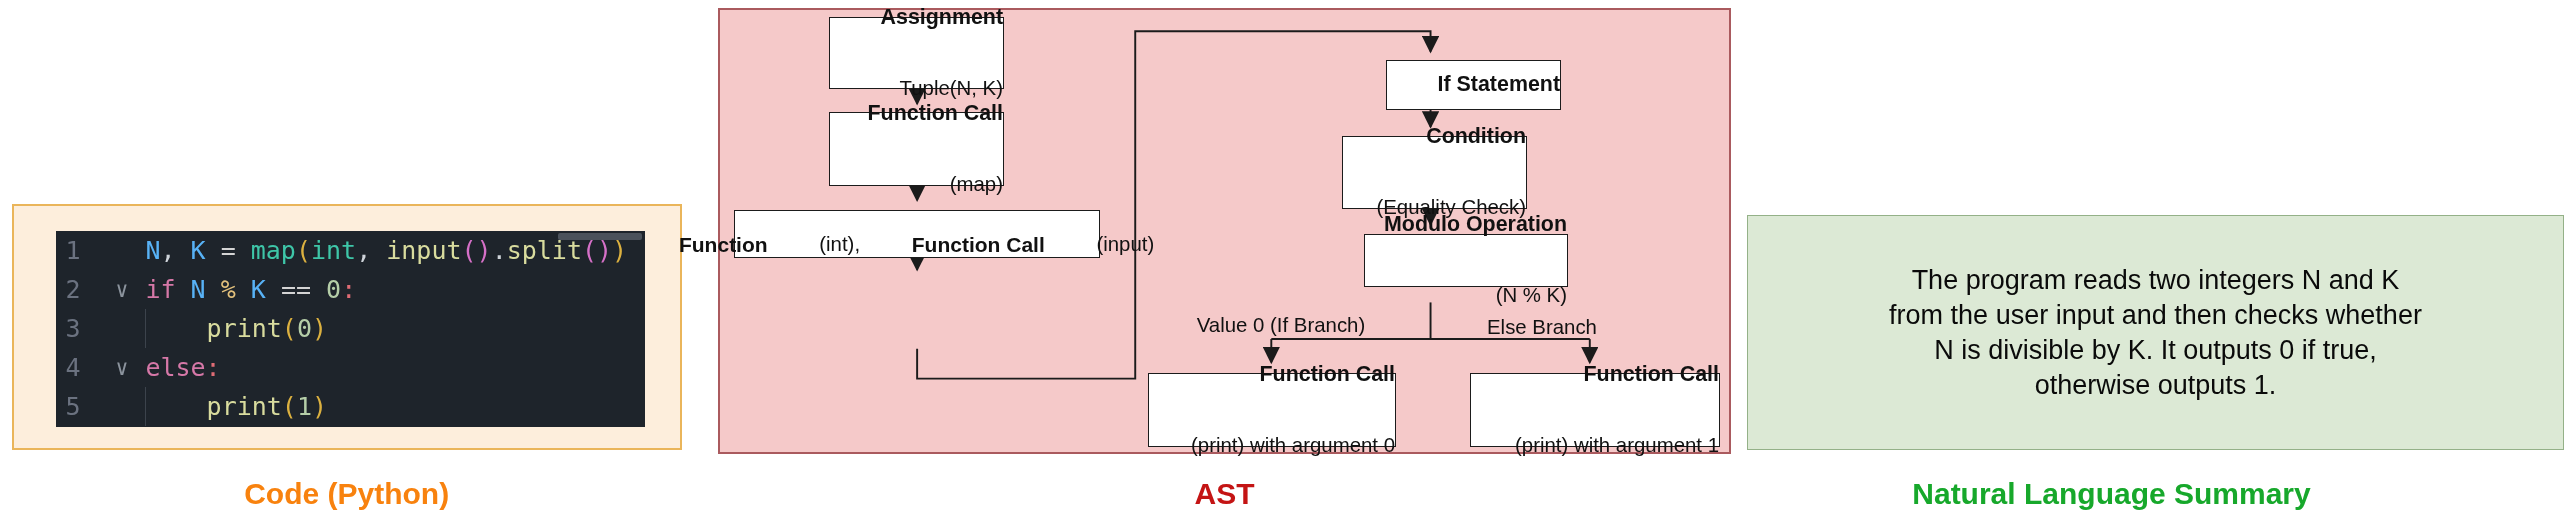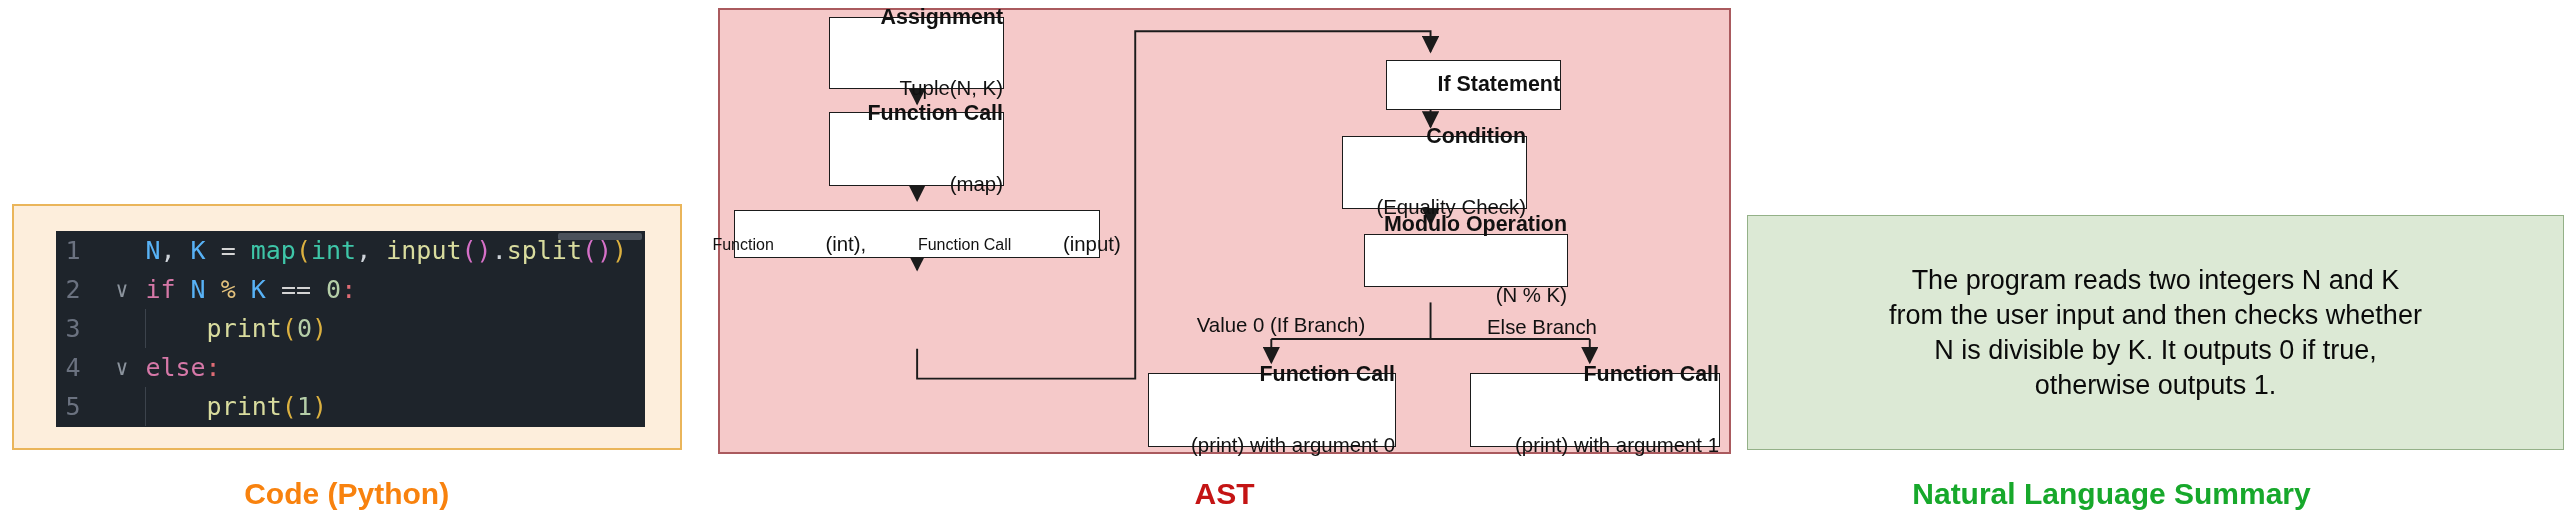--- a/index.html
+++ b/index.html
@@ -41,21 +41,21 @@
   .ast-svg { position:absolute; left:0; top:0; width:100%; height:100%; }
   .ast-node {
     position:absolute; background:#ffffff; border:1.9px solid #1b1b1b;
     box-sizing:border-box; display:flex; flex-direction:column;
     align-items:flex-end; justify-content:center; text-align:center;
     color:#111; font-size:20.4px; line-height:25px;gap:46px;
   }
   .ast-node .t { font-weight:bold; font-size:21.4px; }
   .ast-node .s { font-size:20.4px; }
   .ast-node.single { flex-direction:row; white-space:pre; }
-  .ast-node.single b { font-weight:normal; font-size:16px; }
+  .ast-node.single b { font-weight:bold; font-size:21px; }
   .branch-label {
     position:absolute; transform:translateX(-50%);
     font-size:20.4px; color:#111; white-space:nowrap;
   }
   
   .summary-panel {
     position:absolute; left:1747px; top:215px; width:817px; height:235px;
     background:var(--nlsPanelBg); border:1.9px solid var(--nlsPanelBorder);
     box-sizing:border-box; display:flex; flex-direction:column;
     align-items:center; justify-content:center;

